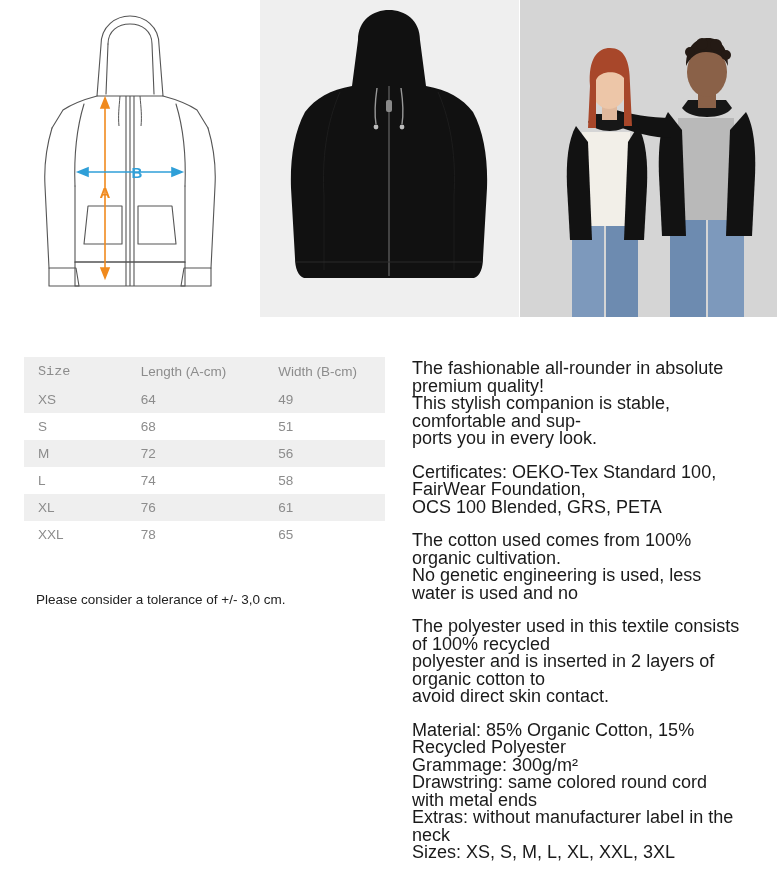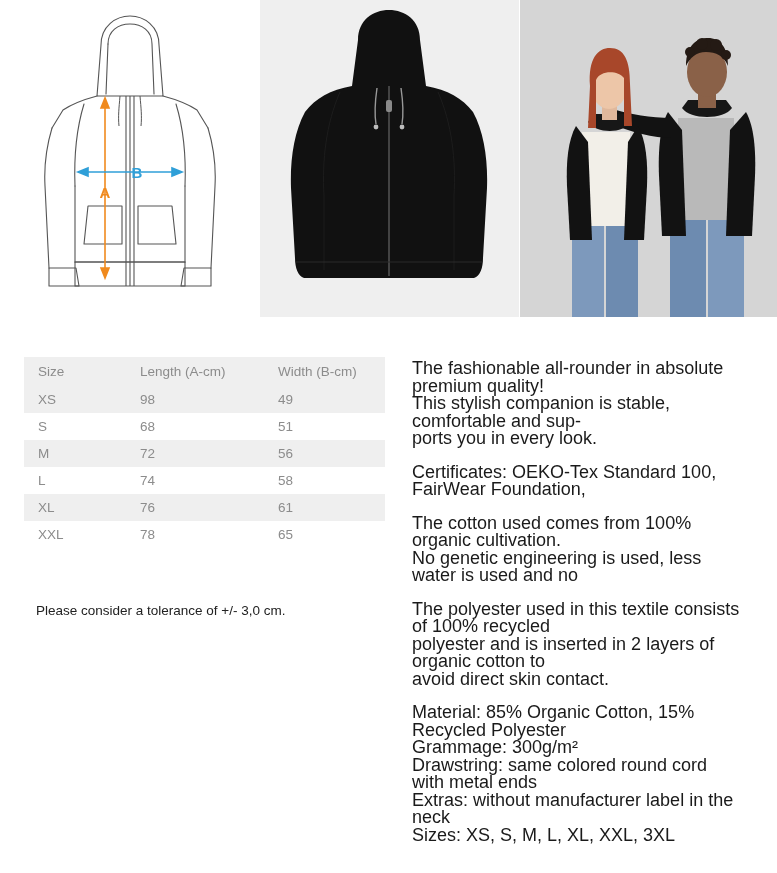--- a/index.html
+++ b/index.html
@@ -82,28 +82,28 @@
     font-size: 13.5px;
   }
   table.size-table td {
     color: #8c8c8c;
     padding: 6px 0 6px 14px;
     font-size: 13.5px;
     margin-top: 24px;
   }
   table.size-table tr.odd td { background: #efefef; }
   table.size-table tr.even td { background: #ffffff; }
-  table.size-table .col-size { width: 100px; }
+  table.size-table .col-size { width: 100px; font-family: Liberation Mono, monospace; }
   table.size-table .col-len  { width: 140px; }
   table.size-table .col-wid  { width: 121px; }
 
   .tolerance {
     position: absolute;
     left: 36px;
-    top: 254px;
+    top: 243px;
     font-size: 13.5px;
     color: #222222;
   }
 
   .desc {
     position: absolute;
     left: 412px;
     top: 11px;
     width: 330px;
     font-size: 18px;
@@ -278,21 +278,21 @@
       <thead>
         <tr>
           <th class="col-size">Size</th>
           <th class="col-len">Length (A-cm)</th>
           <th class="col-wid">Width (B-cm)</th>
         </tr>
       </thead>
       <tbody>
         <tr class="odd">
           <td>XS</td>
-          <td>98</td>
+          <td>64</td>
           <td>49</td>
         </tr>
         <tr class="even">
           <td>S</td>
           <td>68</td>
           <td>51</td>
         </tr>
         <tr class="odd">
           <td>M</td>
           <td>72</td>
@@ -320,20 +320,21 @@
   <div class="tolerance">Please consider a tolerance of +/- 3,0 cm.</div>
 
   <div class="desc">
     <p>
       <span class="line">The fashionable all-rounder in absolute premium quality!</span>
       <span class="line">This stylish companion is stable, comfortable and sup-</span>
       <span class="line">ports you in every look.</span>
     </p>
     <p>
       <span class="line">Certificates: OEKO-Tex Standard 100, FairWear Foundation,</span>
+      <span class="line">OCS 100 Blended, GRS, PETA</span>
     </p>
     <p>
       <span class="line">The cotton used comes from 100% organic cultivation.</span>
       <span class="line">No genetic engineering is used, less water is used and no</span>
     </p>
     <p>
       <span class="line">The polyester used in this textile consists of 100% recycled</span>
       <span class="line">polyester and is inserted in 2 layers of organic cotton to</span>
       <span class="line">avoid direct skin contact.</span>
     </p>

